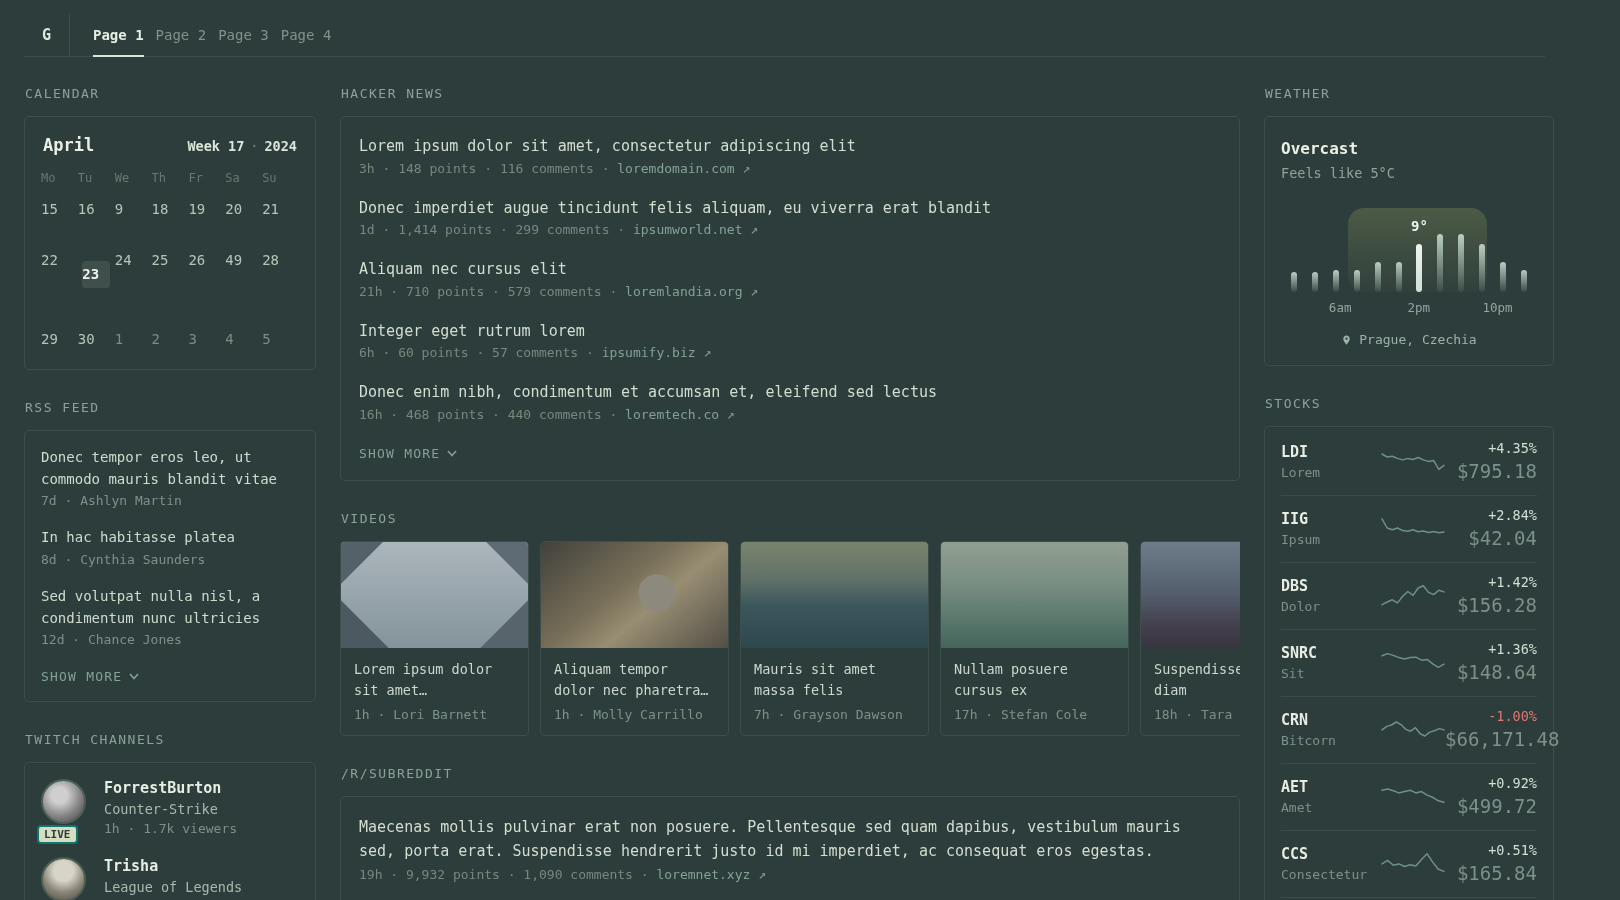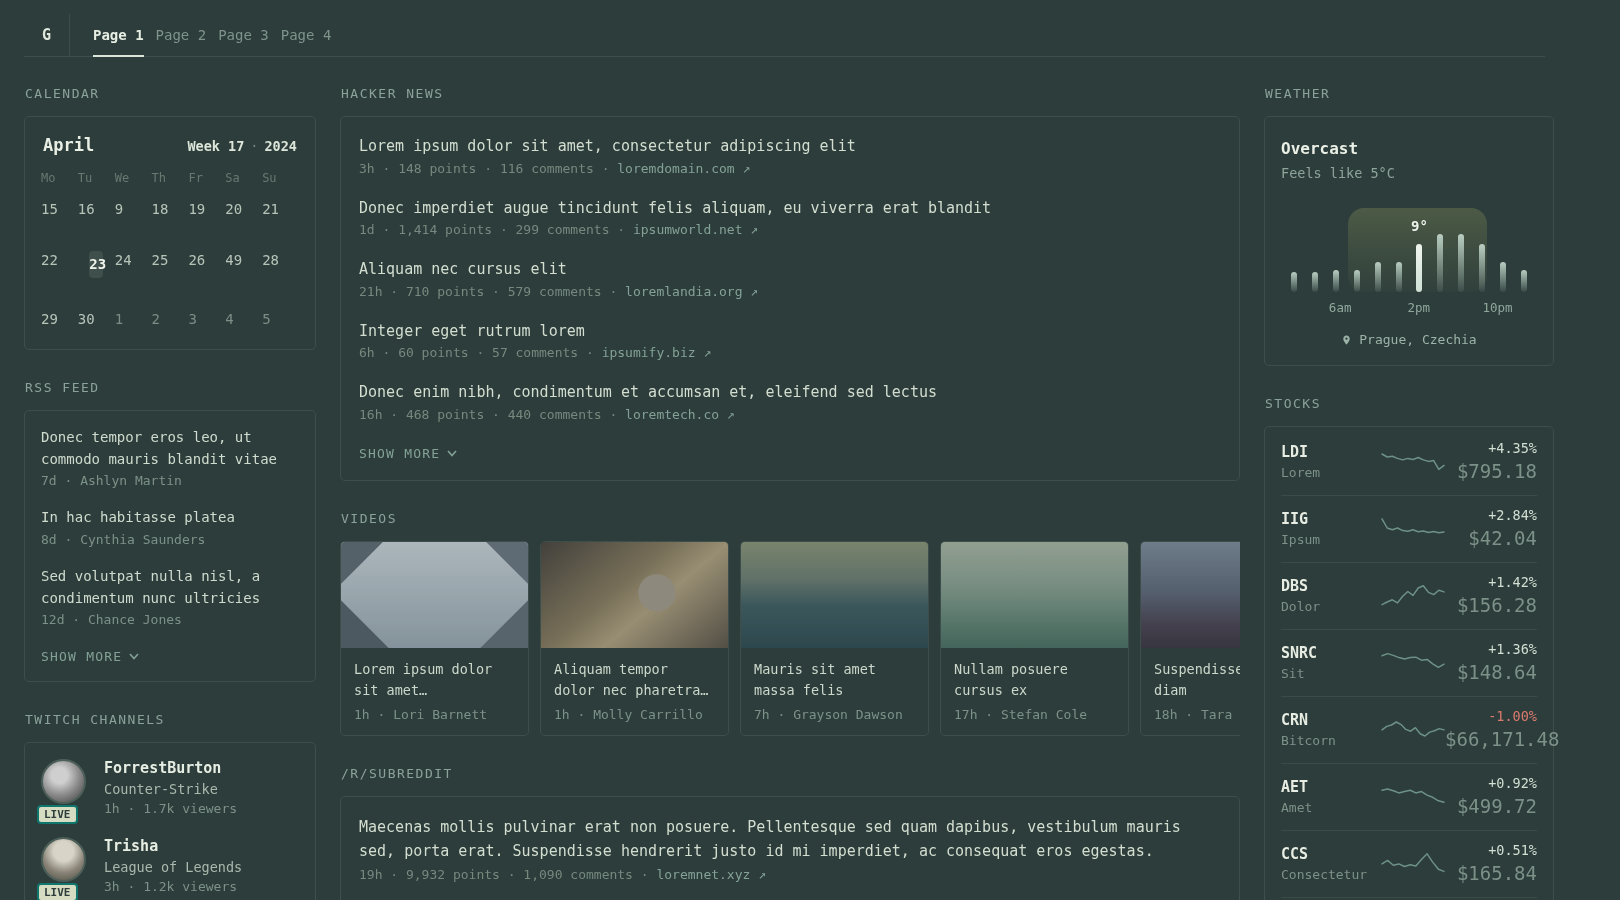--- a/index.html
+++ b/index.html
@@ -35,21 +35,21 @@
   
   .cal-head { display:flex; justify-content:space-between; align-items:baseline; margin:2px 2px 16px; }
   .cal-month { font-size:17px; color:#e9efe5; font-weight:600; }
   .cal-right { font-size:13.5px; color:#dde6da; font-weight:600; }
   .cal-right .dot { color:#6f857c; margin:0 6px; font-weight:400; }
   .cal-grid { display:grid; grid-template-columns:repeat(7,1fr); row-gap:24px; text-align:left; }
   #cal-weekdays { margin-bottom:11px; }
   .cal-wd { font-size:12px; color:#677971; }
   .cal-day { font-size:14px; color:#b7c5b9; height:27px; line-height:27px; }
   .cal-day.muted { color:#7b8e86; }
-  .cal-day.selected { background:#3f504c; border-radius:4px; color:#f0f4ec; font-weight:700; width:14px; margin:4px auto; }
+  .cal-day.selected { background:#3f504c; border-radius:4px; color:#f0f4ec; font-weight:700; width:28px; margin:14px auto; }
 
   
   .feed-item { margin-bottom:19px; }
   .feed-title { font-size:14px; line-height:1.55; color:#cfdbce; display:block; }
   .feed-meta { font-size:13px; color:#7c9188; margin-top:3px; }
   .show-more { display:inline-flex; align-items:center; gap:7px; font-size:13px; letter-spacing:1.2px;
                color:#83a196; margin-top:3px; cursor:pointer; }
   .show-more svg { width:10px; height:7px; stroke:#83a196; fill:none; stroke-width:1.6; }
 
   

